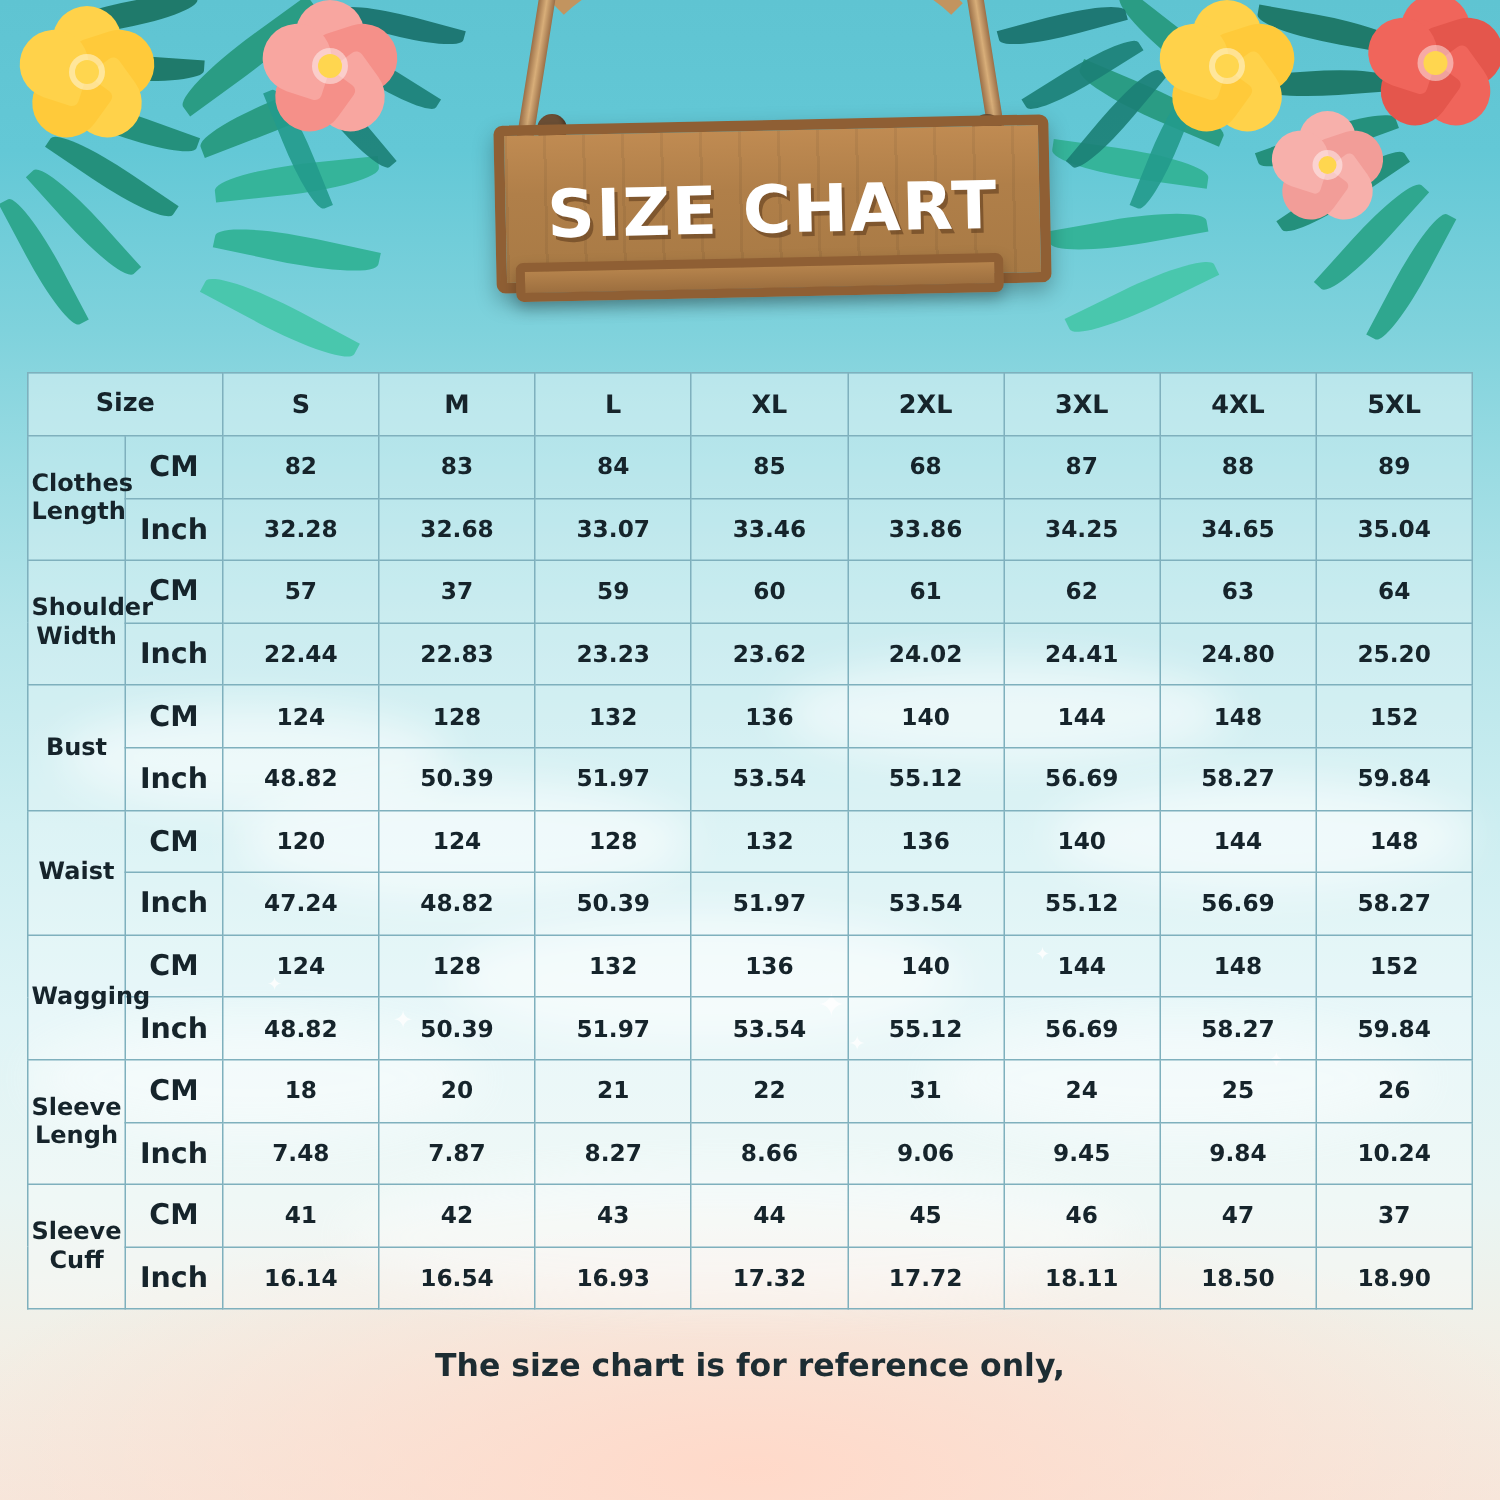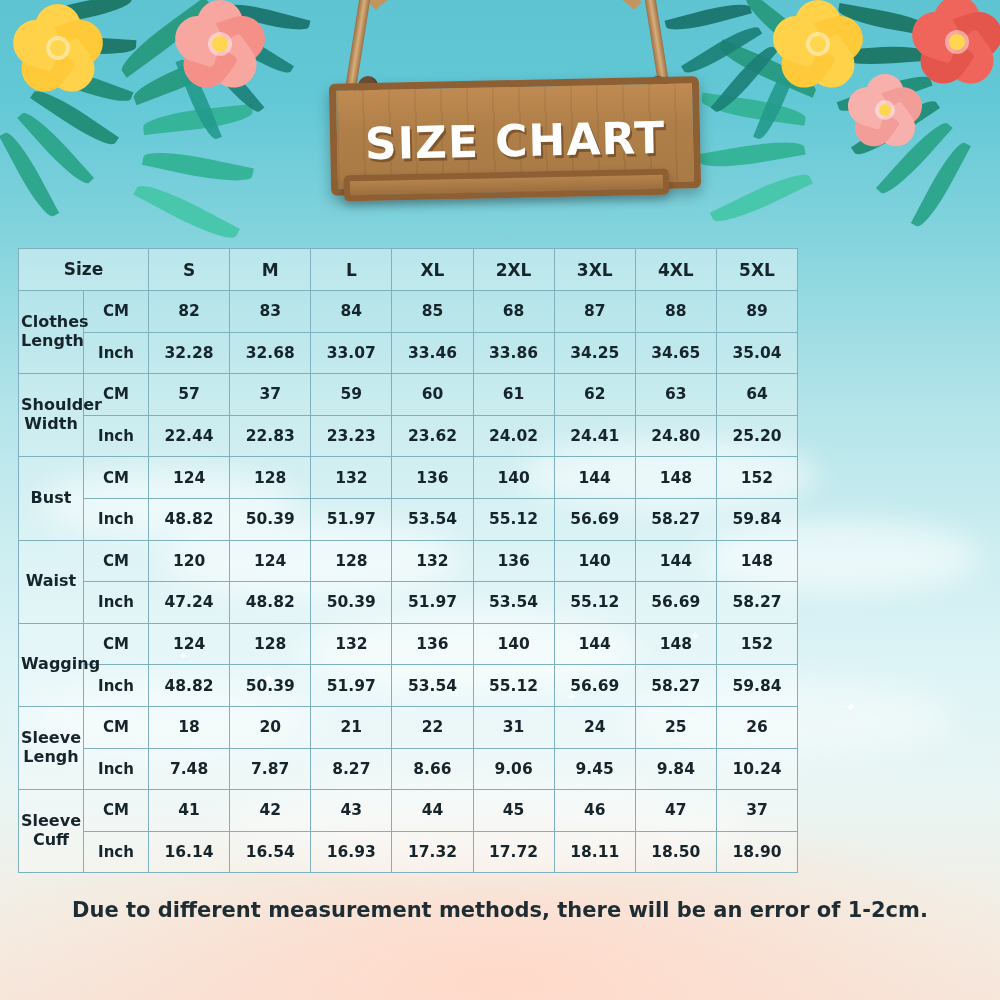--- a/index.html
+++ b/index.html
@@ -100,21 +100,21 @@
     font-family:"DejaVu Sans", sans-serif;
     font-weight:bold;
     font-size:44px;
     letter-spacing:1px;
     color:#ffffff;
     text-shadow:2px 3px 0 rgba(90,55,25,.55);
   }
 
   
   .table-wrap {
-    position:absolute; left:18px; top:248px; width:780px;
+    position:absolute; left:18px; top:248px; width:964px;
   }
   table.size-chart {
     width:100%;
     border-collapse:collapse;
     table-layout:fixed;
     font-size:15px;
     color:#16242b;
   }
   table.size-chart td, table.size-chart th {
     border:1px solid #7fb0bd;
@@ -131,21 +131,21 @@
   }
   th.col-label, td.row-label {
     width:130px;
     background:rgba(186,228,233,0.55);
     font-size:16px;
     line-height:1.18;
   }
   td.unit {
     width:68px;
     background:rgba(200,233,238,0.55);
-    font-size:15px;
+    font-size:19px;
   }
   td.val { font-size:15.5px; }
 
   
   .note {
     position:absolute; left:0; right:0; top:895px;
     text-align:center;
     color:#1d2d33;
     font-size:21px;
     font-weight:bold;
@@ -455,14 +455,14 @@
         <td class="val">17.72</td>
         <td class="val">18.11</td>
         <td class="val">18.50</td>
         <td class="val">18.90</td>
       </tr>
     </tbody>
   </table>
 </div>
 
 <div class="note">
-  <div>Due to different measurement methods, there will be an error of 1-2cm.</div>
+  <div>The size chart is for reference only,</div>
 </div>
 
 </body></html>

